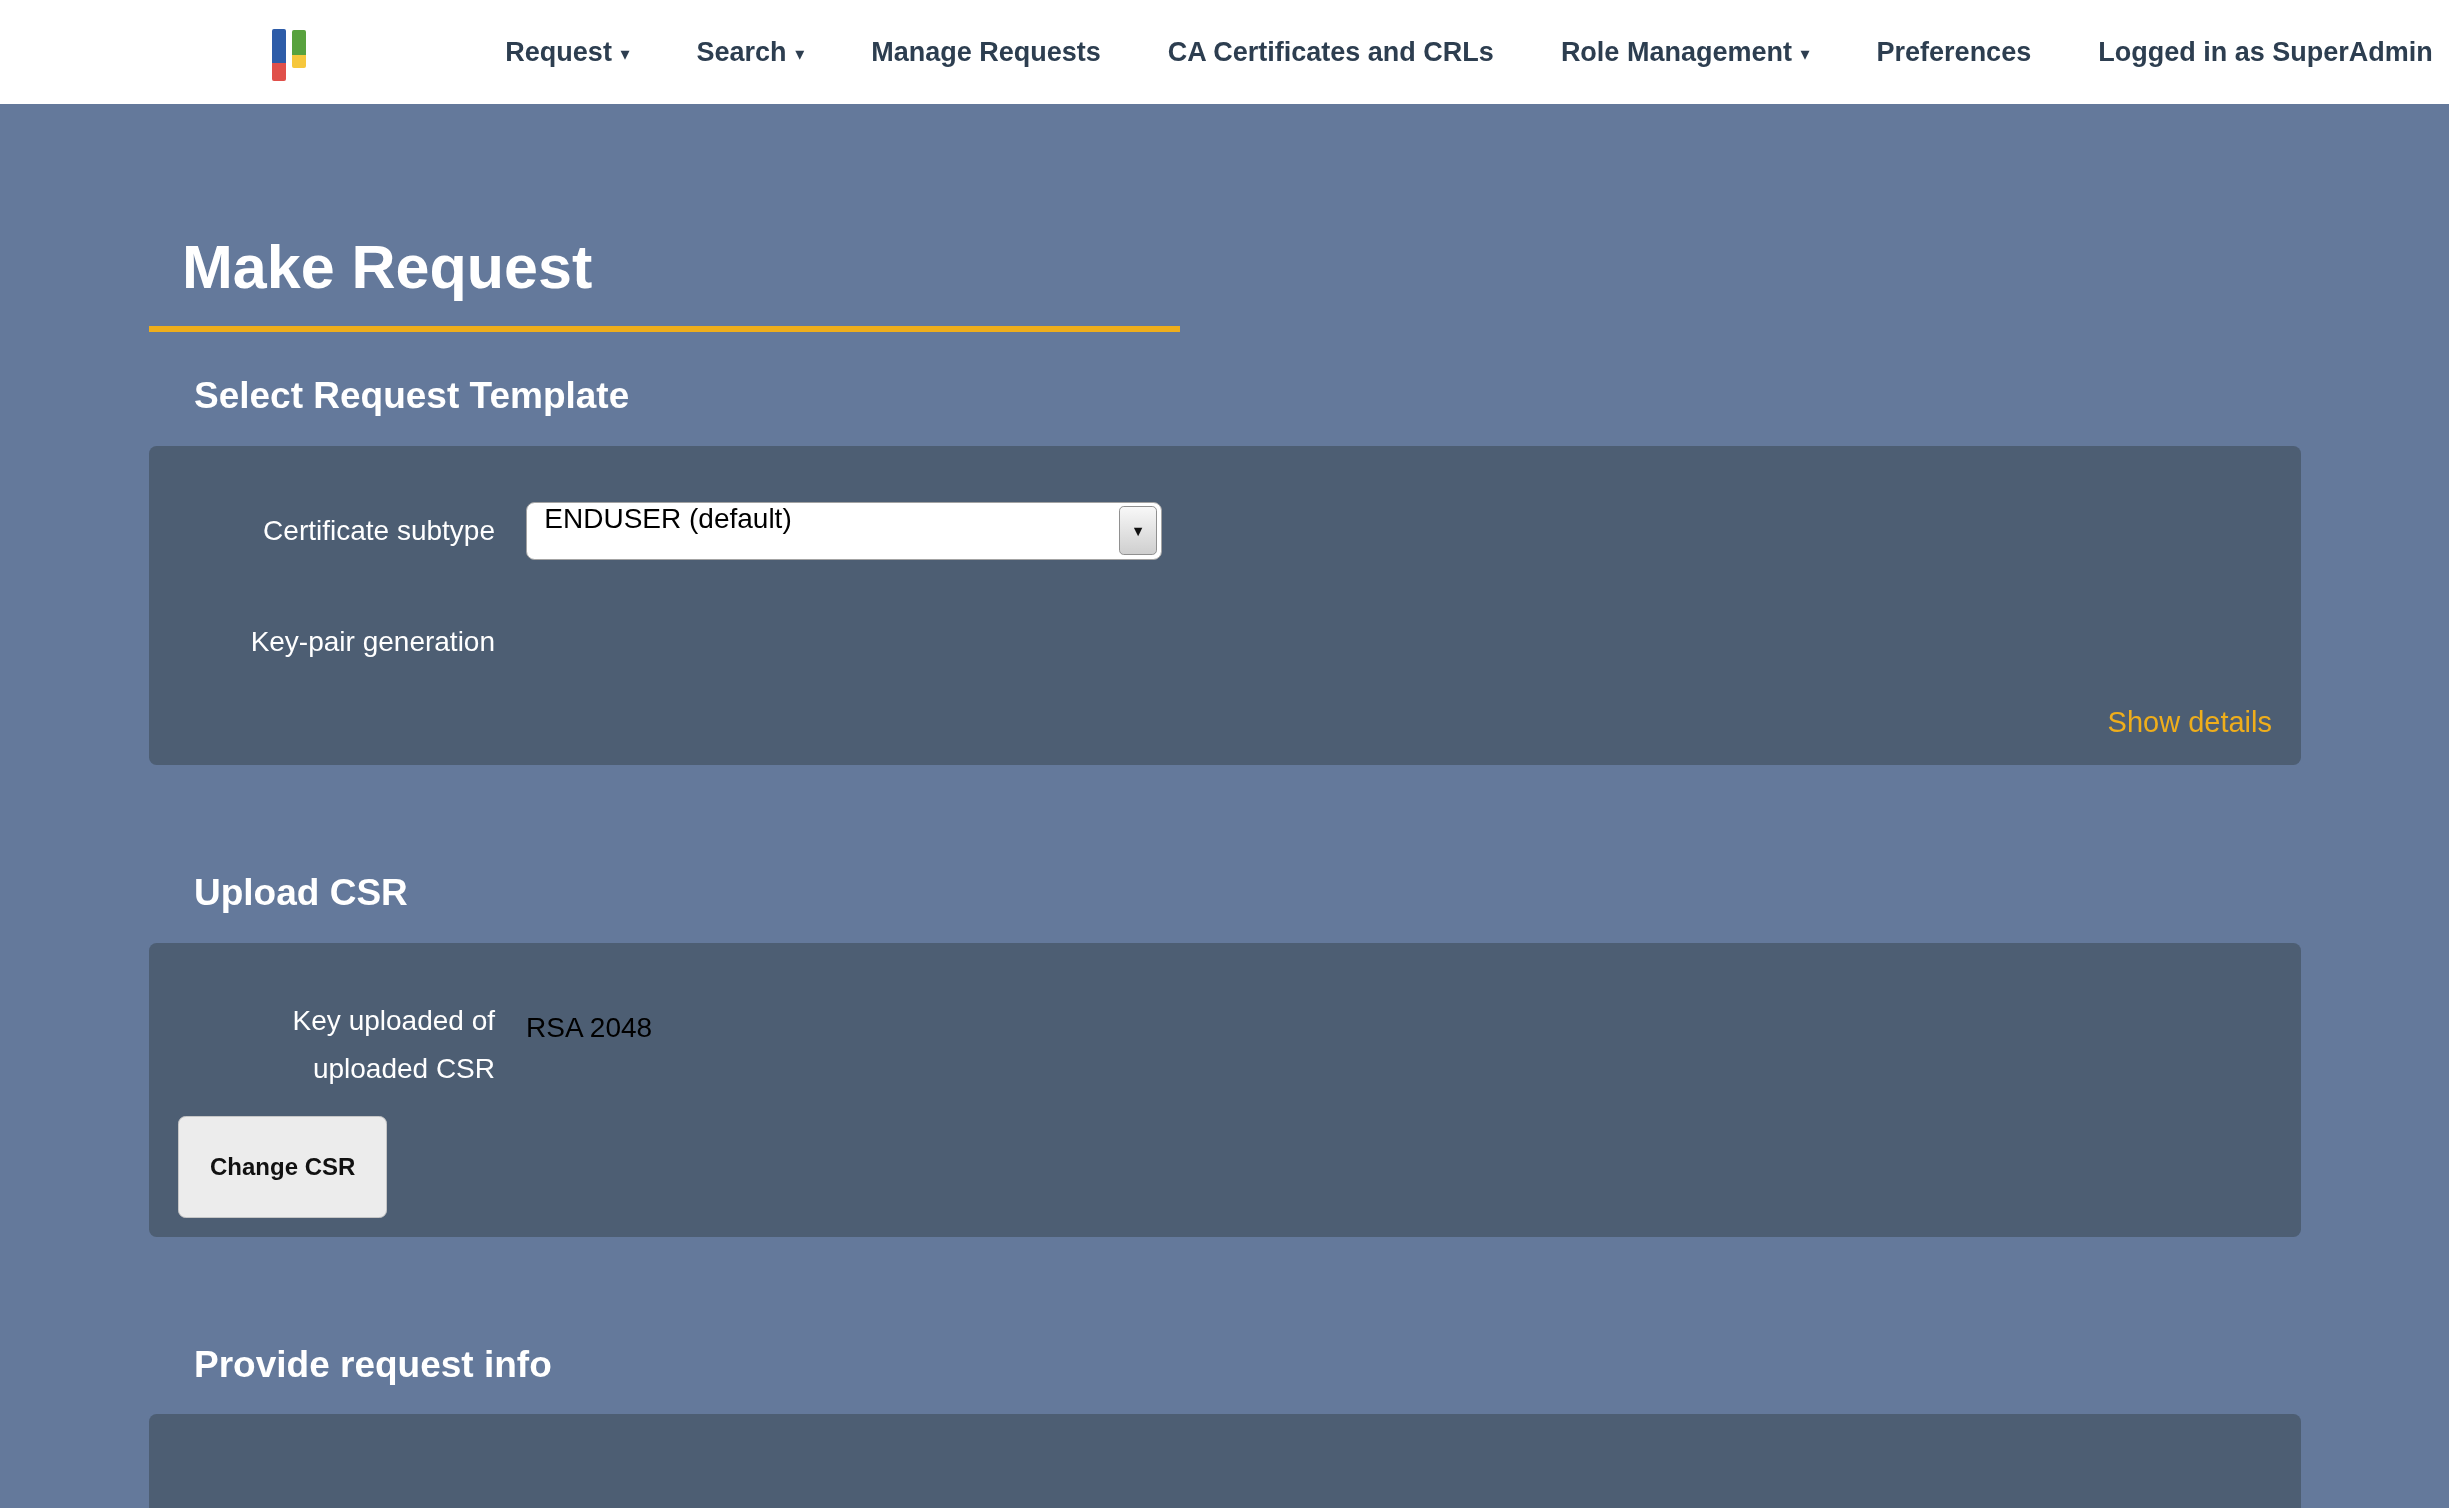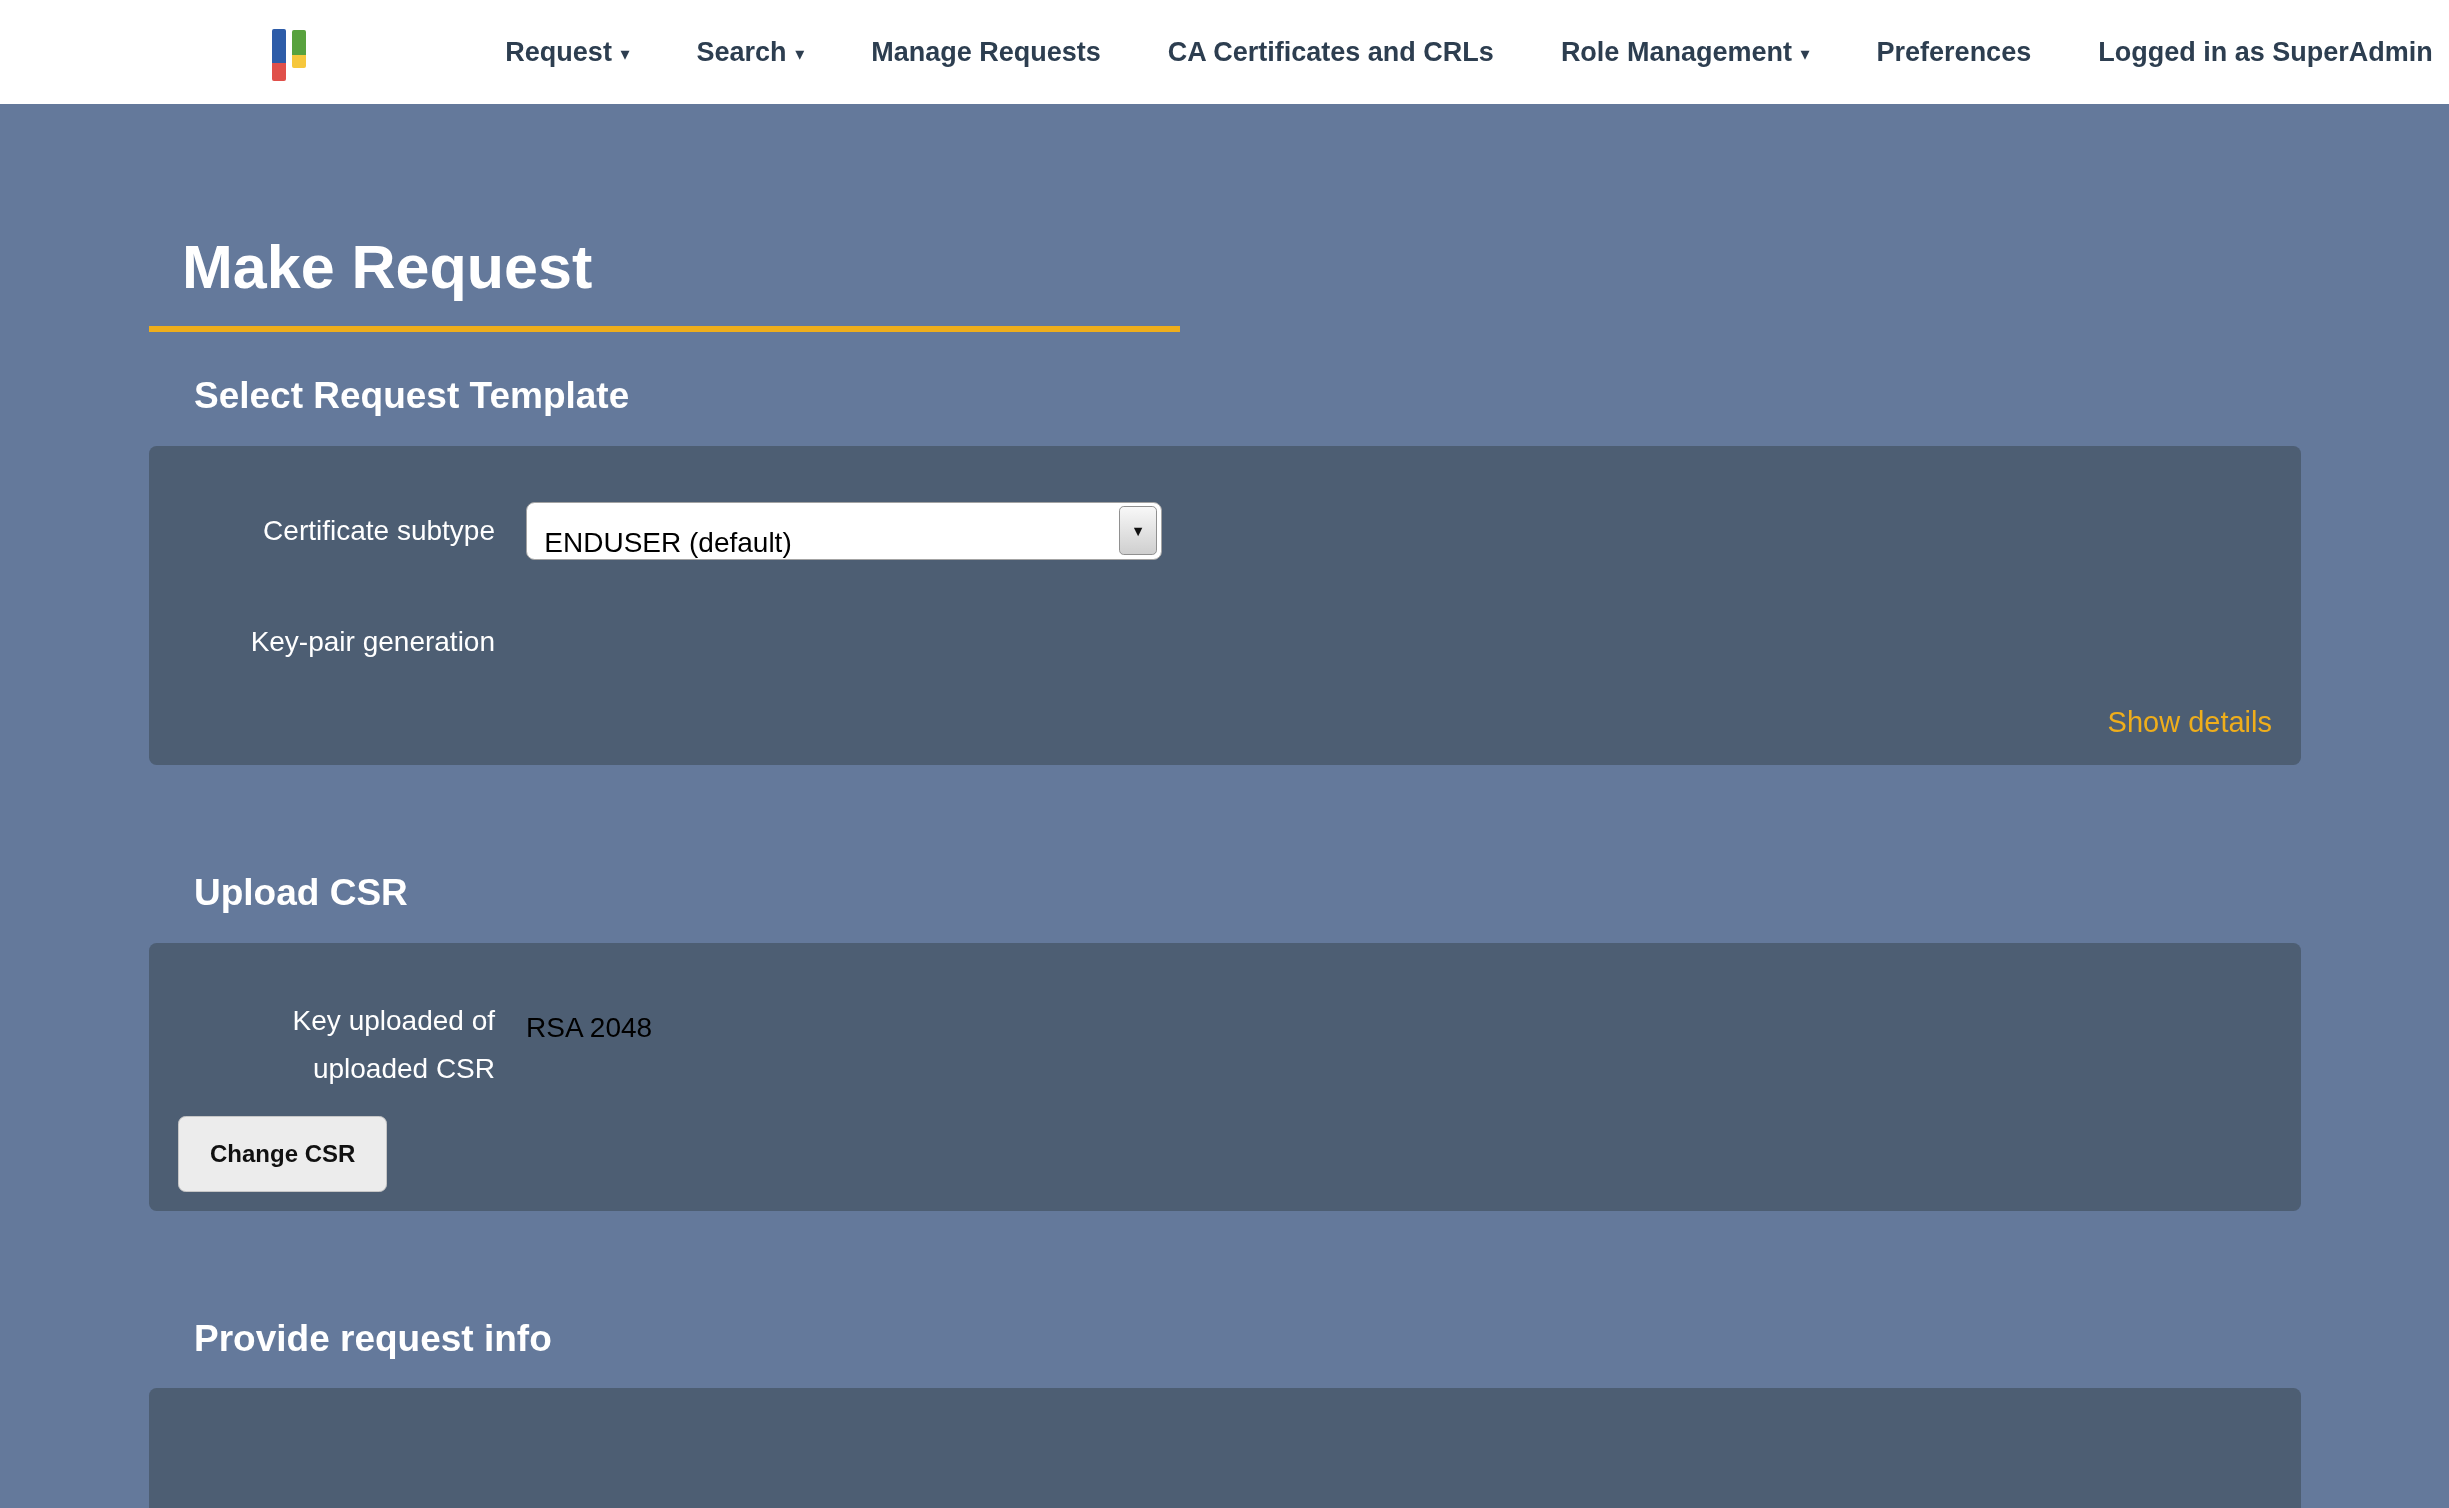--- a/index.html
+++ b/index.html
@@ -52,21 +52,21 @@
   }
   .form-row{display:flex;align-items:center;}
   .form-label{
     width:317px;flex:0 0 317px;text-align:right;color:#fff;
     font-size:28px;line-height:1.35;
   }
   
   .select-box{
     position:relative;margin-left:31px;width:636px;height:58px;
     background:#fff;border:1.9px solid #a3a3a3;border-radius:8.6px;
-    display:flex;align-items:flex-end;cursor:pointer;
+    display:flex;align-items:flex-start;cursor:pointer;
   }
   .select-box .select-value{
     padding-left:17.3px;font-size:28px;color:#000;white-space:nowrap;
     overflow:hidden;flex:1;
   }
   .select-arrow{
     position:absolute;right:3.8px;top:3.8px;bottom:3.8px;width:38px;
     background:linear-gradient(#f8f8f8,#cfcfcf);
     border:1px solid #909090;border-radius:4.8px;
     display:flex;align-items:center;justify-content:center;
@@ -90,21 +90,21 @@
     margin:-4.8px 0 0 -4.8px;border-radius:50%;background:#fff;
   }
   .radio-label{color:#fff;font-size:29px;}
   .panel-footer{text-align:right;margin-top:38px;padding-bottom:7.7px;}
   .link{color:var(--accent);font-size:29px;text-decoration:none;cursor:pointer;}
   
   .panel.upload{padding-top:54px;}
   .two-line-label span{display:block;line-height:48px;}
   .plain-value{margin-left:31px;padding-top:15.4px;font-size:28px;color:#000;}
   .btn{
-    display:inline-block;margin-top:23px;padding:23px 31px;
+    display:inline-block;margin-top:23px;padding:36px 31px;
     font-family:inherit;font-size:24px;font-weight:700;color:#111;
     background:#ececec;border:1px solid #c6c6c6;border-radius:7.7px;cursor:pointer;
   }
   .panel.stub{height:154px;margin-bottom:0;}
 </style>
 </head>
 <body>
 
 <header class="topnav">
   <div class="logo">

